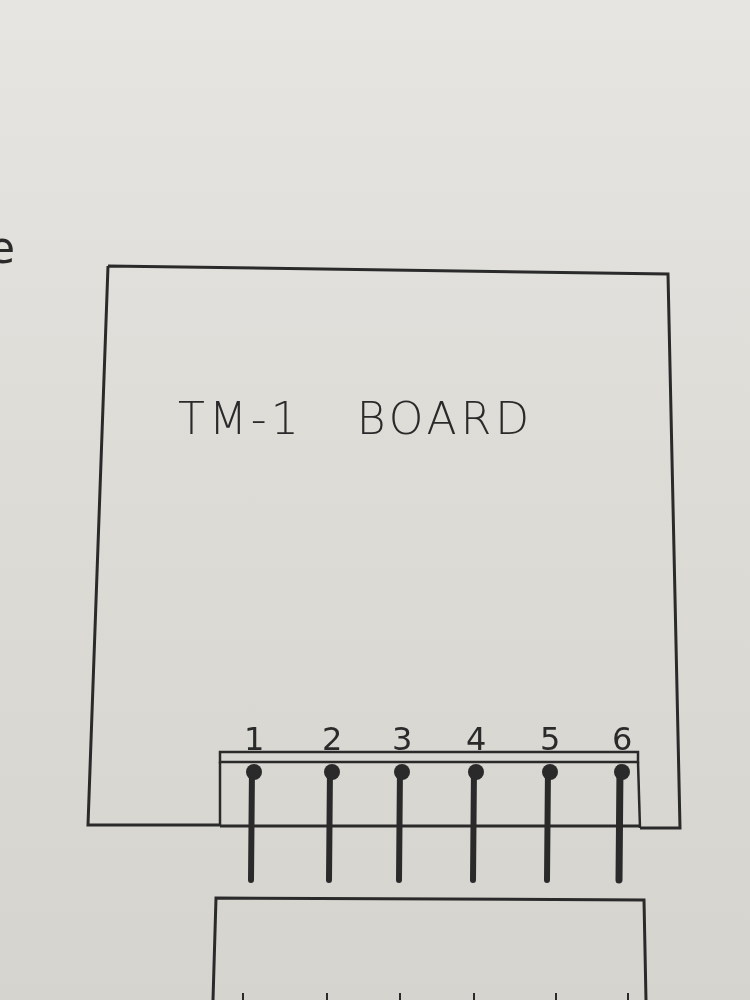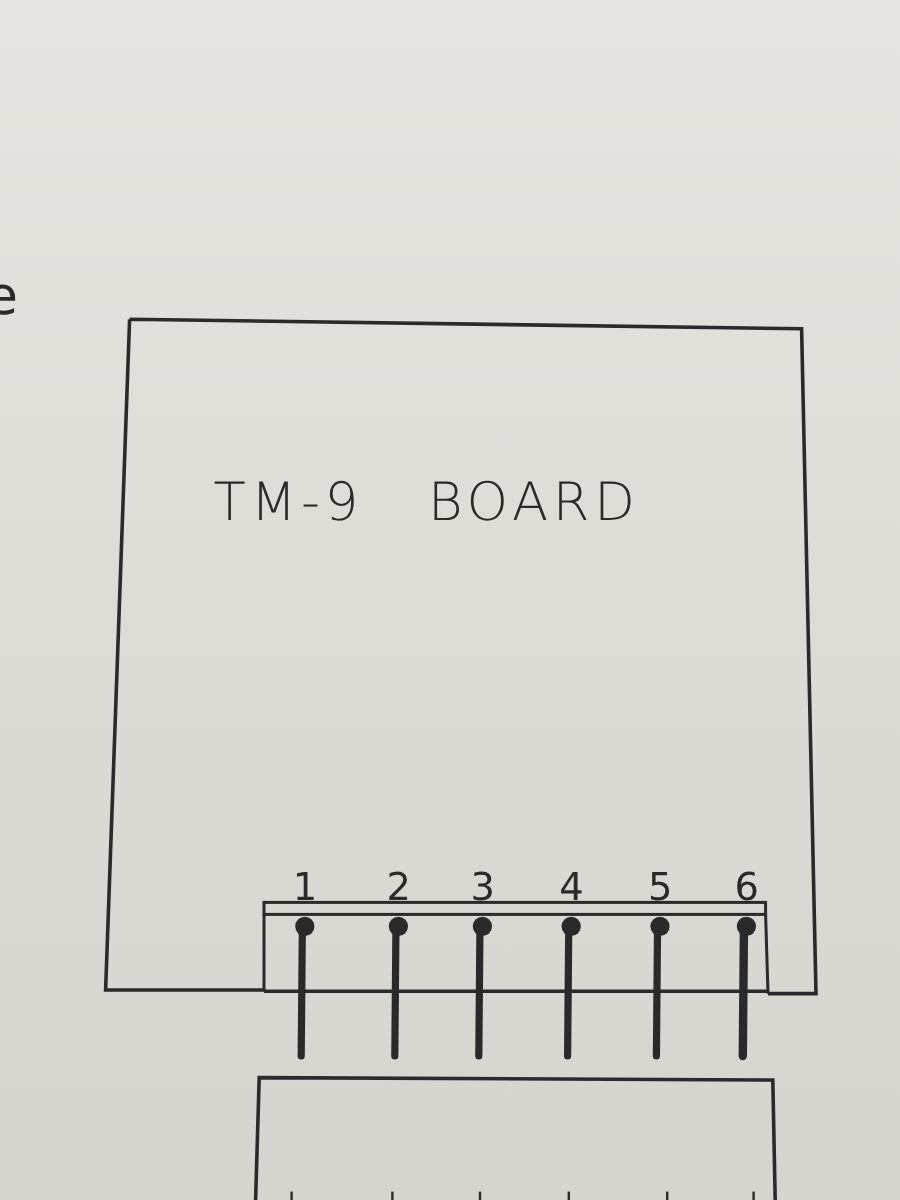--- a/index.html
+++ b/index.html
@@ -66,13 +66,13 @@
   <g class="ink" stroke-width="2">
     <line x1="243" y1="993" x2="243" y2="1000"></line>
     <line x1="327" y1="993" x2="327" y2="1000"></line>
     <line x1="400" y1="993" x2="400" y2="1000"></line>
     <line x1="474" y1="993" x2="474" y2="1000"></line>
     <line x1="556" y1="993" x2="556" y2="1000"></line>
     <line x1="628" y1="993" x2="628" y2="1000"></line>
   </g>
 </svg>
 
-<div class="title">TM-9   BOARD</div>
+<div class="title">TM-1   BOARD</div>
 
 </body></html>

